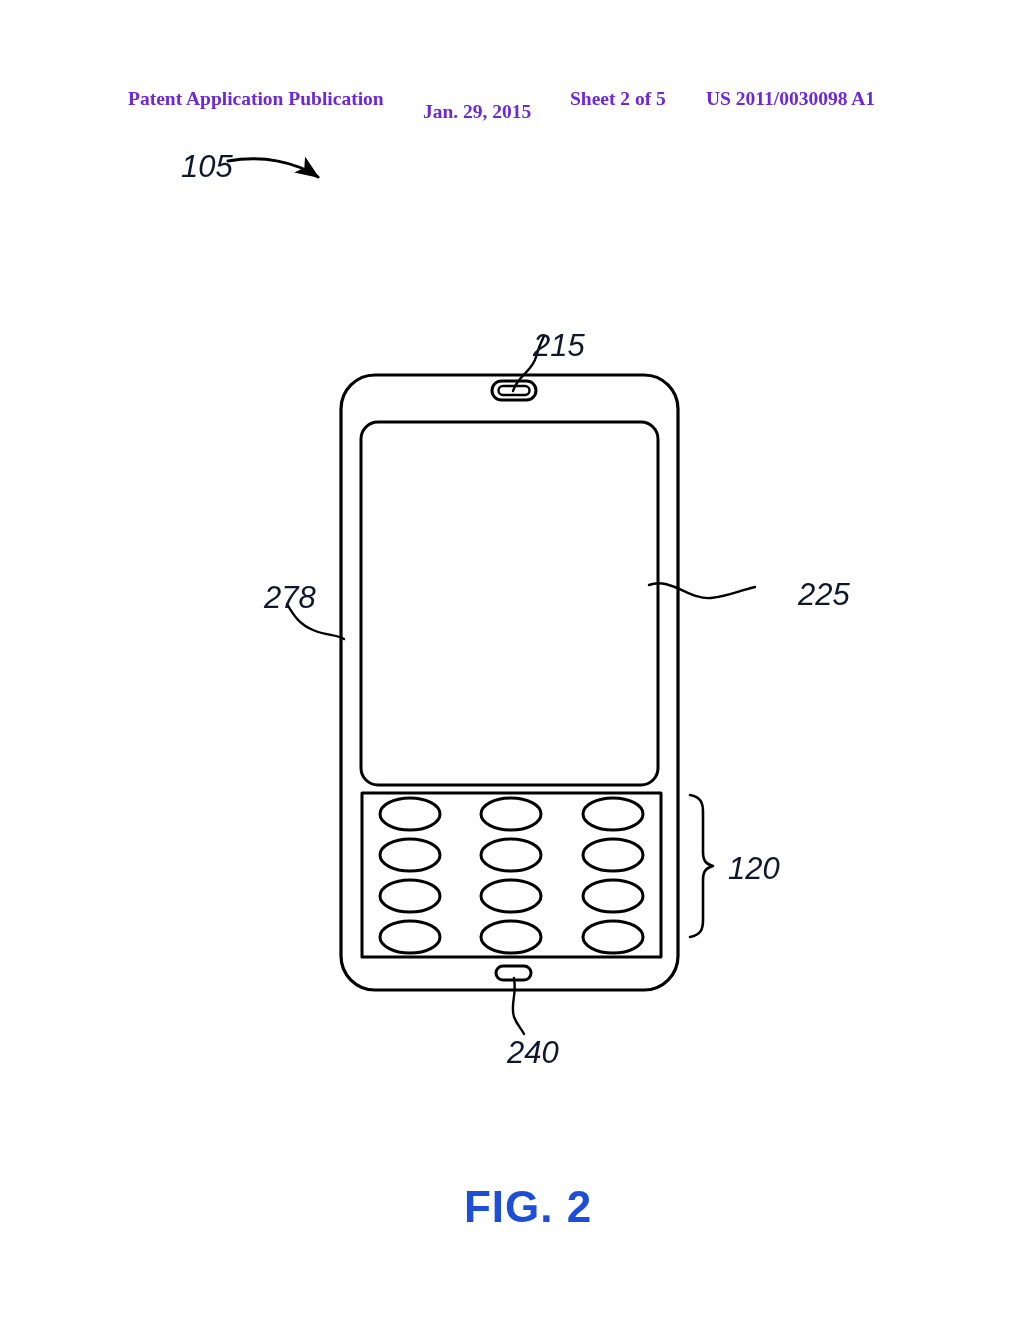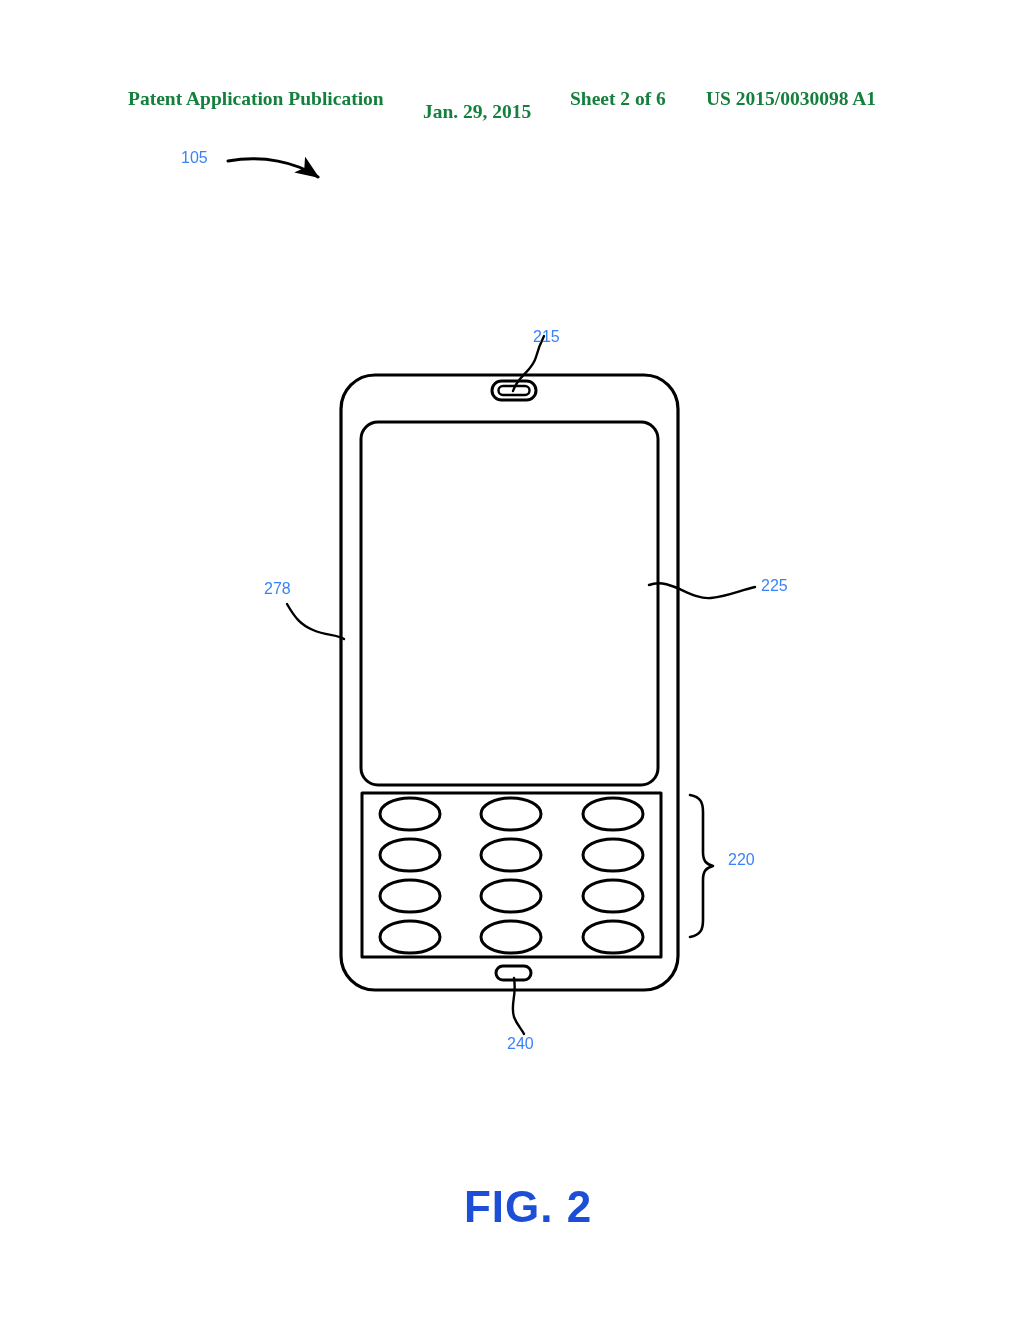--- a/index.html
+++ b/index.html
@@ -24,21 +24,21 @@
   
   .hdr {
     position: absolute;
     top: 88px;
     left: 0;
     width: 1024px;
     height: 26px;
     font-family: "Liberation Serif", serif;
     font-weight: bold;
     font-size: 19.5px;
-    color: #15803d;
+    color: #6d28d9;
     white-space: nowrap;
   }
   .hdr-pub   { position: absolute; left: 128px; top: 0; }
   .hdr-date  { position: absolute; left: 423px; top: 0; margin-top: 13px; }
   .hdr-sheet { position: absolute; left: 570px; top: 0; }
   .hdr-num   { position: absolute; left: 706px; top: 0; }
 
   
   .fig-caption {
     position: absolute;
@@ -50,27 +50,28 @@
     font-weight: bold;
     font-size: 44px;
     letter-spacing: 1px;
     color: #1d4ed8;
   }
 
   
   .ref {
     position: absolute;
     font-family: "Liberation Sans", sans-serif;
-    font-size: 16px;
-    color: #3b82f6;
+    font-size: 31px;
+    color: #0f172a;
     white-space: nowrap;
+    font-style: italic;
   }
   .ref-105 { left: 181px; top: 149px; }
   .ref-215 { left: 533px; top: 328px; }
-  .ref-225 { left: 761px; top: 577px; }
+  .ref-225 { left: 798px; top: 577px; }
   .ref-205 { left: 264px; top: 580px; }
   .ref-220 { left: 728px; top: 851px; }
   .ref-210 { left: 507px; top: 1035px; }
 
   
   #drawing {
     position: absolute;
     left: 0; top: 0;
     width: 1024px;
     height: 1320px;
@@ -78,22 +79,22 @@
   #drawing * { vector-effect: none; }
 </style>
 </head>
 <body>
 
 <div id="sheet">
 
   <div class="hdr">
     <span class="hdr-pub">Patent Application Publication</span>
     <span class="hdr-date">Jan. 29, 2015</span>
-    <span class="hdr-sheet">Sheet 2 of 6</span>
-    <span class="hdr-num">US 2015/0030098 A1</span>
+    <span class="hdr-sheet">Sheet 2 of 5</span>
+    <span class="hdr-num">US 2011/0030098 A1</span>
   </div>
 
   <svg id="drawing" viewBox="0 0 1024 1320" xmlns="http://www.w3.org/2000/svg">
 
     <defs>
       <marker id="arrowhead" markerWidth="9" markerHeight="9" refX="7.4" refY="3.2" orient="auto" markerUnits="strokeWidth">
         <path d="M0,0 L8,3.2 L0,6.4 L1.9,3.2 Z" fill="#000000"></path>
       </marker>
     </defs>
 
@@ -147,18 +148,18 @@
                L 703,920
                C 703,929 701,935 690,937" stroke-width="2.6"></path>
 
     </g>
   </svg>
 
   <div class="ref ref-105">105</div>
   <div class="ref ref-215">215</div>
   <div class="ref ref-225">225</div>
   <div class="ref ref-205">278</div>
-  <div class="ref ref-220">220</div>
+  <div class="ref ref-220">120</div>
   <div class="ref ref-210">240</div>
 
   <div class="fig-caption">FIG. 2</div>
 
 </div>
 
 </body></html>

